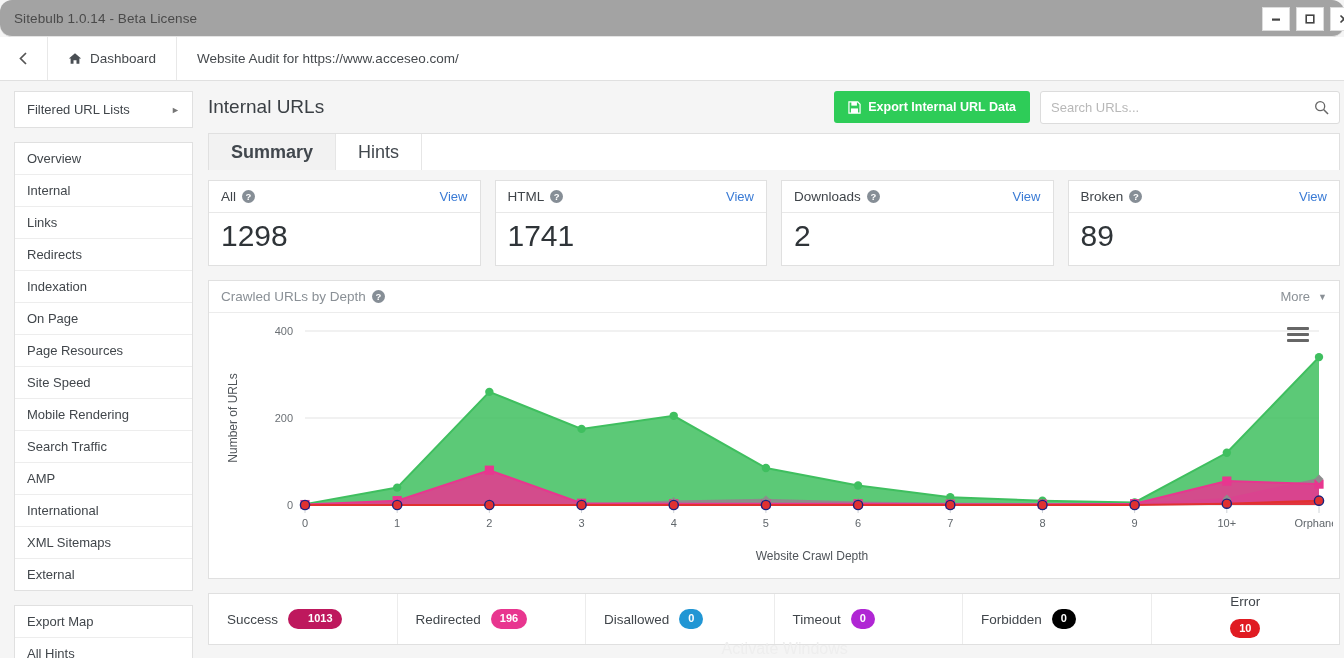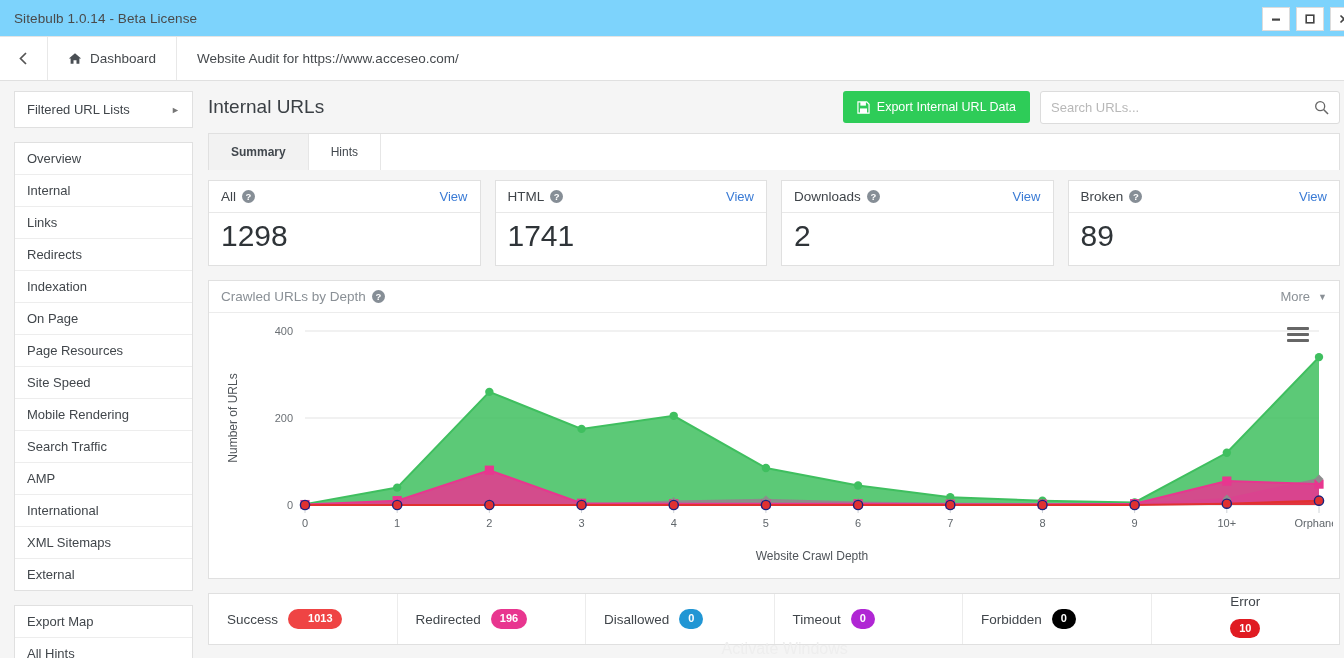--- a/index.html
+++ b/index.html
@@ -7,24 +7,25 @@
     width: 1344px; height: 658px;
     font-family: "Liberation Sans", sans-serif;
     background: #f5f5f5;
     overflow: hidden;
     color: #3a3f44;
   }
 
   
   .titlebar {
     height: 37px;
-    background: #7dd3fc;
+    background: #a3a3a3;
     border-bottom: 1px solid #e4e4e4;
     display: flex; align-items: center;
     position: relative;
+    border-radius: 12px;
   }
   .titlebar-text {
     font-size: 13.5px; color: #4a4a4a; padding-left: 14px;
     letter-spacing: .1px;
   }
   .win-controls {
     position: absolute; right: 0; top: 0; height: 37px;
     display: flex; align-items: center;
   }
   .win-btn {
@@ -82,21 +83,21 @@
   .main {
     flex: 1; padding: 0 0 0 8px; position: relative; overflow: hidden;
   }
   .main-head {
     display: flex; align-items: center; height: 52px; padding: 0 4px 0 0;
   }
   .page-title { font-size: 19px; color: #3b4045; font-weight: 400; flex: 0 0 auto; }
   .head-right { margin-left: auto; display: flex; align-items: center; gap: 10px; }
   .export-btn {
     background: #2ecc58; color: #fff; border: none;
-    padding: 9px 14px; font-size: 12.5px; font-weight: normal;
+    padding: 9px 14px; font-size: 12.5px; font-weight: bold;
     border-radius: 3px; cursor: pointer;
     display: flex; align-items: center; gap: 7px;
     font-family: "Liberation Sans", sans-serif;
   }
   .search-box {
     width: 300px; height: 33px; background: #fff;
     border: 1px solid #dcdcdc; border-radius: 3px;
     display: flex; align-items: center; padding: 0 10px;
   }
   .search-box input {
@@ -106,21 +107,21 @@
   }
   .search-box input::placeholder { color: #b8b8b8; }
 
   
   .tabstrip {
     display: flex; background: #fff; border: 1px solid #e0e0e0;
     border-bottom: none; height: 37px; margin-right: 4px;
   }
   .tab {
     padding: 0 22px; display: flex; align-items: center;
-    font-size: 12px; cursor: pointer; border-right: 1px solid #e6e6e6;
+    font-size: 18px; cursor: pointer; border-right: 1px solid #e6e6e6;
     color: #42484e;
   }
   .tab.active { background: #f2f2f2; font-weight: bold; }
 
   
   .cards {
     display: flex; gap: 14px; margin: 10px 4px 0 0;
   }
   .card {
     flex: 1; background: #fff; border: 1px solid #e0e0e0;
@@ -431,21 +432,21 @@
           <div></div>
             <div></div>
             <div></div>
         </div>
       </div>
     </div>
 
     <div class="statusbar">
       <div class="status-item">
         <span>Success</span>
-        <span class="badge" style="background: #ef4444; padding-left: 20px;">1013</span>
+        <span class="badge" style="background: #be185d; padding-left: 20px;">1013</span>
       </div>
       <div class="status-item">
         <span>Redirected</span>
         <span class="badge" style="background: rgb(232, 54, 143);">196</span>
       </div>
       <div class="status-item">
         <span>Disallowed</span>
         <span class="badge" style="background: rgb(33, 150, 212);">0</span>
       </div>
       <div class="status-item">

